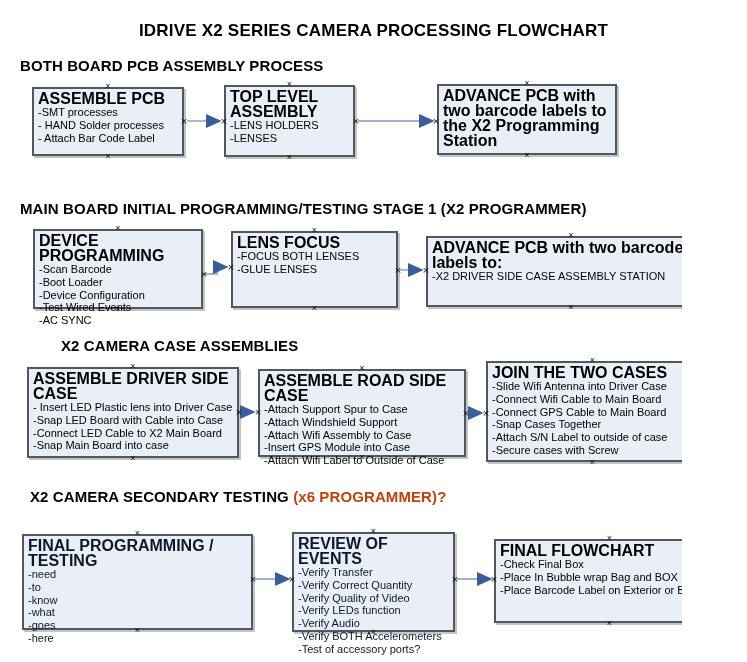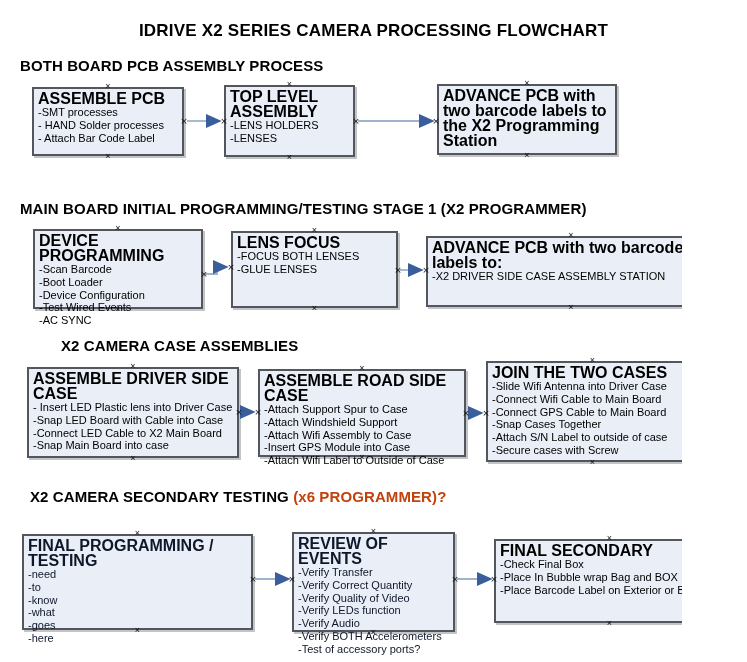--- a/index.html
+++ b/index.html
@@ -148,21 +148,21 @@
 -Verify Quality of Video
 -Verify LEDs function
 -Verify Audio
 -Verify BOTH Accelerometers
 -Test of accessory ports?</div>
   </div>
 
   <div class="fbox" style="left:494px;top:539px;width:231px;height:84px;">
     <span class="handle ht">×</span>
     <span class="handle hb">×</span>
-    <div class="bt">FINAL SECONDARY</div>
+    <div class="bt">FINAL FLOWCHART</div>
     <div class="bl">-Check Final Box
 -Place In Bubble wrap Bag and BOX
 -Place Barcode Label on Exterior or Box</div>
   </div>
 
   <svg id="connector-layer" width="747" height="662">
     <defs>
       <marker id="ah" markerWidth="9" markerHeight="8" refX="7.5" refY="4" orient="auto">
         <path d="M0,0 L9,4 L0,8 z" fill="#3a5e9c"></path>
       </marker>

